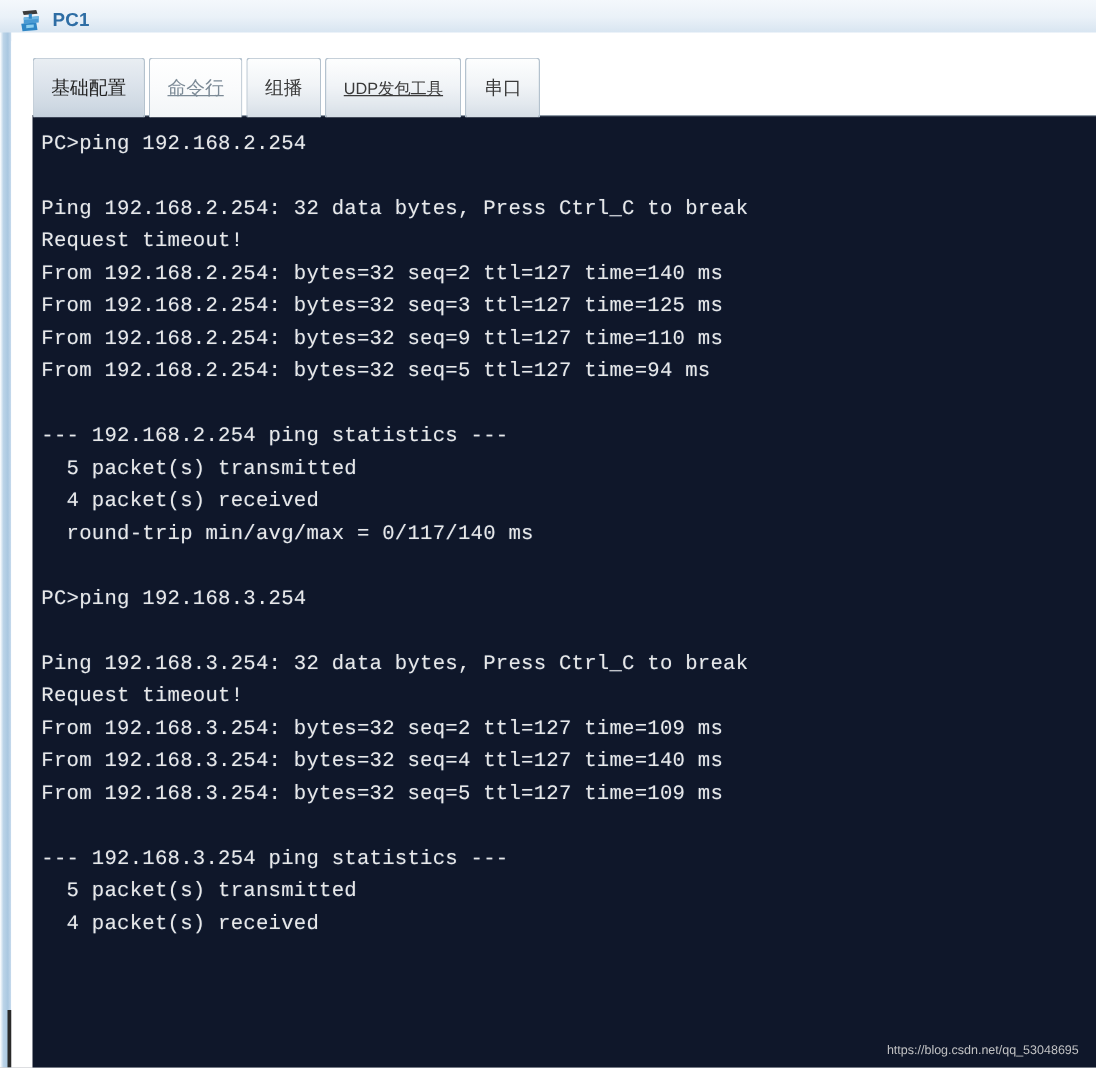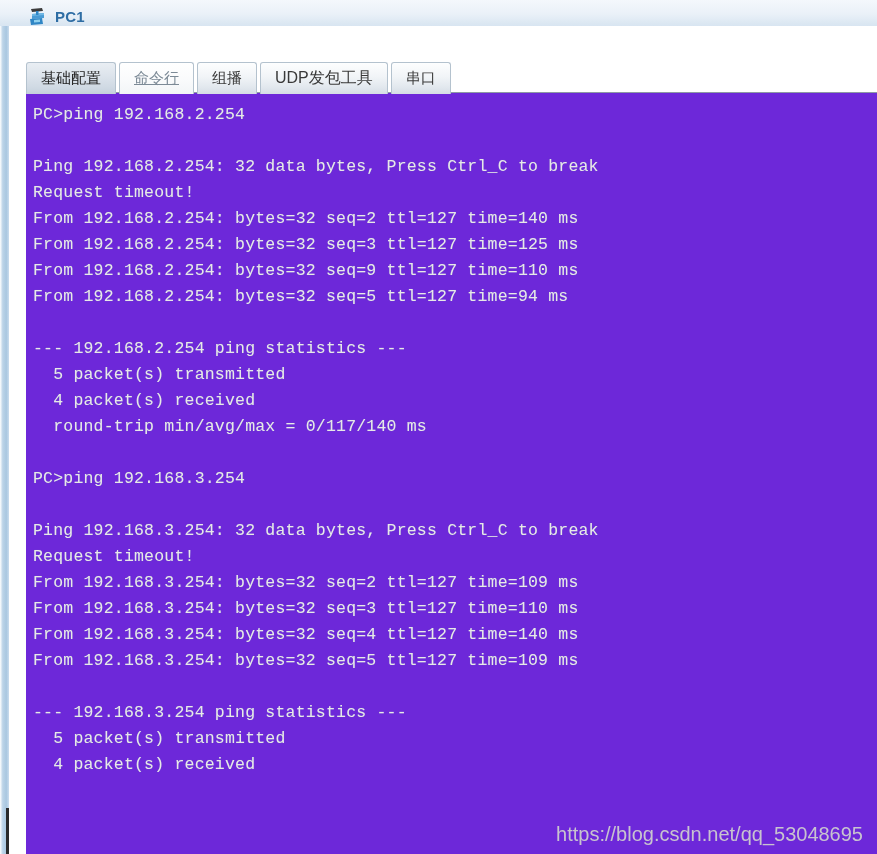--- a/index.html
+++ b/index.html
@@ -25,21 +25,21 @@
   
   #title-bar {
     position: absolute;
     left: 0;
     top: 0;
     width: 877px;
     height: 33px;
     background: linear-gradient(to bottom, #f4f8fc 0%, #eaf1f8 42%, #dbe7f2 72%, #cfdff0 100%);
     display: flex;
     align-items: center;
-    padding-left: 28px;
+    padding-left: 15px;
     box-sizing: border-box;
   }
   #title-icon {
     width: 22px;
     height: 22px;
     position: relative;
     flex: 0 0 auto;
     margin-right: 5px;
   }
   #title-icon svg { display: block; }
@@ -73,21 +73,21 @@
   #tab-strip {
     position: absolute;
     left: 26px;
     top: 53px;
     height: 41px;
     display: flex;
     align-items: flex-end;
     z-index: 4;
   }
   .tab {
-    height: 32px;
+    height: 48px;
     min-width: 60px;
     display: flex;
     align-items: center;
     justify-content: center;
     padding: 12px 14px;
     box-sizing: border-box;
     border: 1px solid #b4c2ce;
     border-bottom: none;
     border-radius: 3px 3px 0 0;
     margin-right: 3px;
@@ -100,31 +100,32 @@
   .tab.is-selected {
     background: linear-gradient(to bottom, #e9eef3 0%, #dde4ec 40%, #cfd9e3 80%, #c4d0dc 100%);
     color: #222222;
   }
   .tab.is-dim {
     color: #7c8a96;
     background: linear-gradient(to bottom, #ffffff 0%, #fafbfc 50%, #f2f5f7 100%);
     text-decoration: underline;
   }
   .tab-small {
-    font-size: 16px;
+    font-size: 13px;
+    text-decoration: underline;
   }
 
   
   #terminal {
     position: absolute;
     left: 26px;
     top: 92px;
     width: 851px;
     height: 762px;
-    background: #6d28d9;
+    background: #0f172a;
     overflow: hidden;
     border-top: 1px solid #8d99a5;
   }
   #terminal-lines {
     position: absolute;
     left: 7px;
     top: 9px;
     right: 0;
   }
   .term-line {
@@ -138,21 +139,21 @@
     text-shadow: 0 0 1px rgba(120,150,190,0.55);
   }
   .term-line.blank { color: transparent; }
 
   
   #watermark {
     position: absolute;
     right: 14px;
     bottom: 9px;
     font-family: "Liberation Sans", sans-serif;
-    font-size: 20px;
+    font-size: 10px;
     color: #cfcfcf;
     opacity: 0.93;
     white-space: nowrap;
     z-index: 6;
   }
 
   
   #caret-artifact {
     position: absolute;
     left: 6px;
@@ -217,21 +218,20 @@
         <div class="term-line">--- 192.168.2.254 ping statistics ---</div>
         <div class="term-line">  5 packet(s) transmitted</div>
         <div class="term-line">  4 packet(s) received</div>
         <div class="term-line">  round-trip min/avg/max = 0/117/140 ms</div>
         <div class="term-line blank">&nbsp;</div>
         <div class="term-line">PC&gt;ping 192.168.3.254</div>
         <div class="term-line blank">&nbsp;</div>
         <div class="term-line">Ping 192.168.3.254: 32 data bytes, Press Ctrl_C to break</div>
         <div class="term-line">Request timeout!</div>
         <div class="term-line">From 192.168.3.254: bytes=32 seq=2 ttl=127 time=109 ms</div>
-        <div class="term-line">From 192.168.3.254: bytes=32 seq=3 ttl=127 time=110 ms</div>
         <div class="term-line">From 192.168.3.254: bytes=32 seq=4 ttl=127 time=140 ms</div>
         <div class="term-line">From 192.168.3.254: bytes=32 seq=5 ttl=127 time=109 ms</div>
         <div class="term-line blank">&nbsp;</div>
         <div class="term-line">--- 192.168.3.254 ping statistics ---</div>
         <div class="term-line">  5 packet(s) transmitted</div>
         <div class="term-line">  4 packet(s) received</div>
       </div>
     <div id="watermark">https://blog.csdn.net/qq_53048695</div>
   </div>
 

